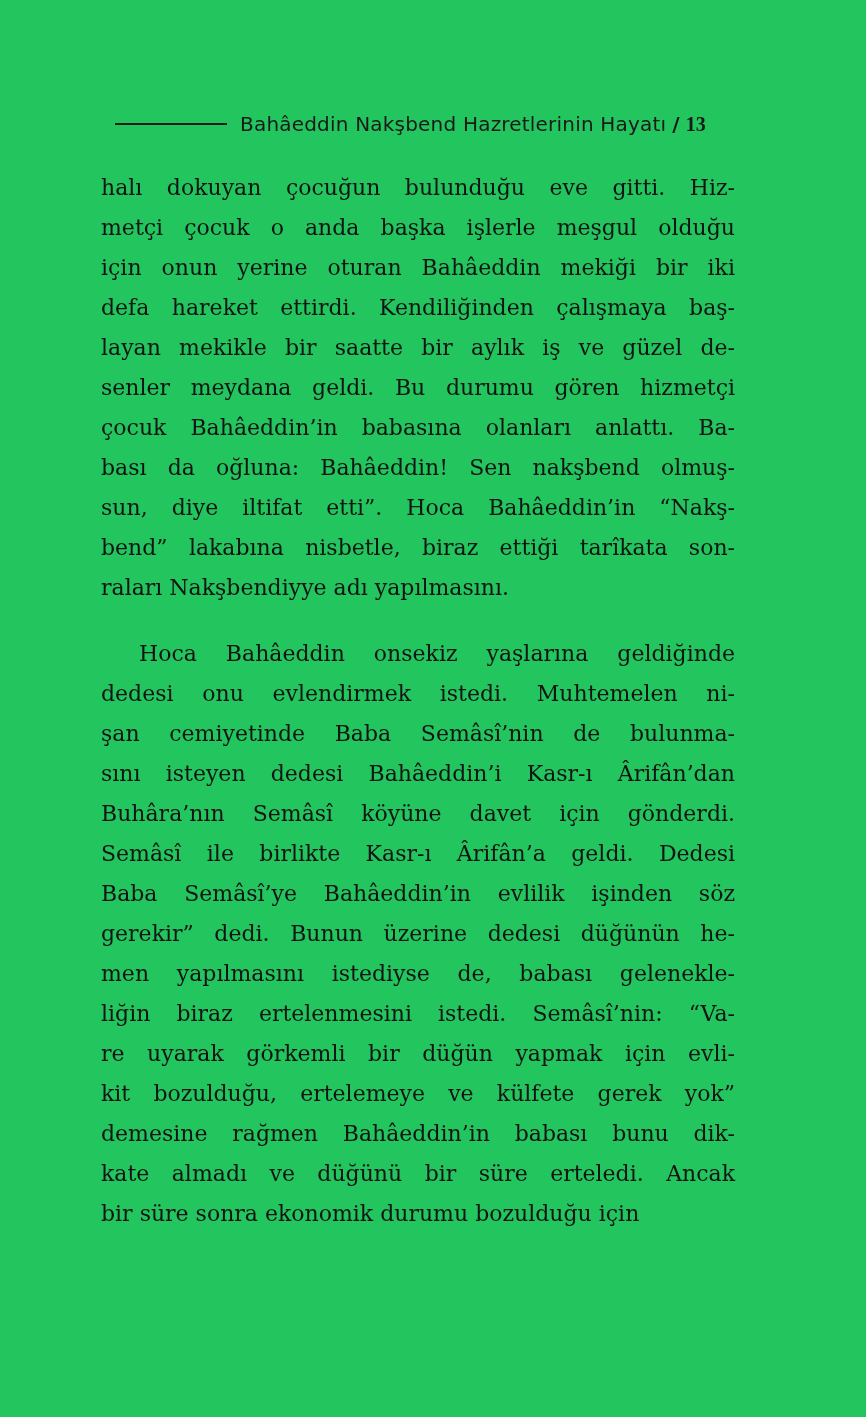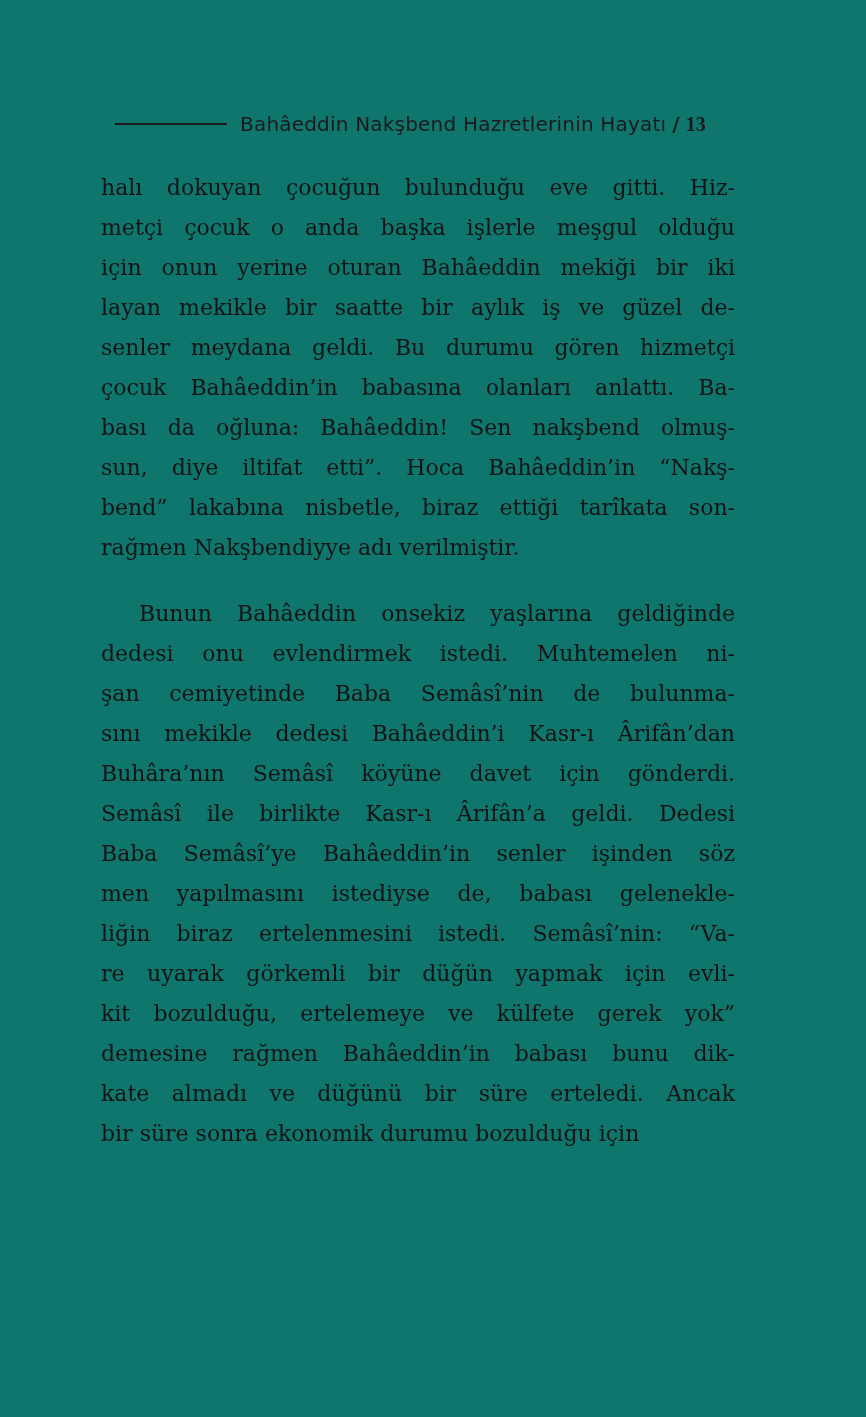--- a/index.html
+++ b/index.html
@@ -4,21 +4,21 @@
 <style>
   html, body {
     margin: 0;
     padding: 0;
     background: #ffffff;
   }
   .page {
     position: relative;
     width: 866px;
     height: 1417px;
-    background: #0f766e;
+    background: #22c55e;
     color: #161616;
     overflow: hidden;
     font-family: "DejaVu Serif", serif;
   }
   .header {
     position: absolute;
     left: 115px;
     top: 112px;
     width: 634px;
     display: flex;
@@ -83,36 +83,38 @@
     <span class="header-title">Bahâeddin Nakşbend Hazretlerinin Hayatı</span>
     <span class="header-sep">/</span>
     <span class="header-page">13</span>
   </div>
 
   <div class="body-text">
     <div class="paragraph">
         <div class="line">halı dokuyan çocuğun bulunduğu eve gitti. Hiz-</div>
         <div class="line">metçi çocuk o anda başka işlerle meşgul olduğu</div>
         <div class="line">için onun yerine oturan Bahâeddin mekiği bir iki</div>
+        <div class="line">defa hareket ettirdi. Kendiliğinden çalışmaya baş-</div>
         <div class="line">layan mekikle bir saatte bir aylık iş ve güzel de-</div>
         <div class="line">senler meydana geldi. Bu durumu gören hizmetçi</div>
         <div class="line">çocuk Bahâeddin’in babasına olanları anlattı. Ba-</div>
         <div class="line">bası da oğluna: Bahâeddin! Sen nakşbend olmuş-</div>
         <div class="line">sun, diye iltifat etti”. Hoca Bahâeddin’in “Nakş-</div>
         <div class="line">bend” lakabına nisbetle, biraz ettiği tarîkata son-</div>
-        <div class="line last">rağmen Nakşbendiyye adı verilmiştir.</div>
+        <div class="line last">raları Nakşbendiyye adı yapılmasını.</div>
       </div>
     <div class="paragraph">
-        <div class="line indent">Bunun Bahâeddin onsekiz yaşlarına geldiğinde</div>
+        <div class="line indent">Hoca Bahâeddin onsekiz yaşlarına geldiğinde</div>
         <div class="line">dedesi onu evlendirmek istedi. Muhtemelen ni-</div>
         <div class="line">şan cemiyetinde Baba Semâsî’nin de bulunma-</div>
-        <div class="line">sını mekikle dedesi Bahâeddin’i Kasr-ı Ârifân’dan</div>
+        <div class="line">sını isteyen dedesi Bahâeddin’i Kasr-ı Ârifân’dan</div>
         <div class="line">Buhâra’nın Semâsî köyüne davet için gönderdi.</div>
         <div class="line">Semâsî ile birlikte Kasr-ı Ârifân’a geldi. Dedesi</div>
-        <div class="line">Baba Semâsî’ye Bahâeddin’in senler işinden söz</div>
+        <div class="line">Baba Semâsî’ye Bahâeddin’in evlilik işinden söz</div>
+        <div class="line">gerekir” dedi. Bunun üzerine dedesi düğünün he-</div>
         <div class="line">men yapılmasını istediyse de, babası gelenekle-</div>
         <div class="line">liğin biraz ertelenmesini istedi. Semâsî’nin: “Va-</div>
         <div class="line">re uyarak görkemli bir düğün yapmak için evli-</div>
         <div class="line">kit bozulduğu, ertelemeye ve külfete gerek yok”</div>
         <div class="line">demesine rağmen Bahâeddin’in babası bunu dik-</div>
         <div class="line">kate almadı ve düğünü bir süre erteledi. Ancak</div>
         <div class="line last">bir süre sonra ekonomik durumu bozulduğu için</div>
       </div>
   </div>
 

